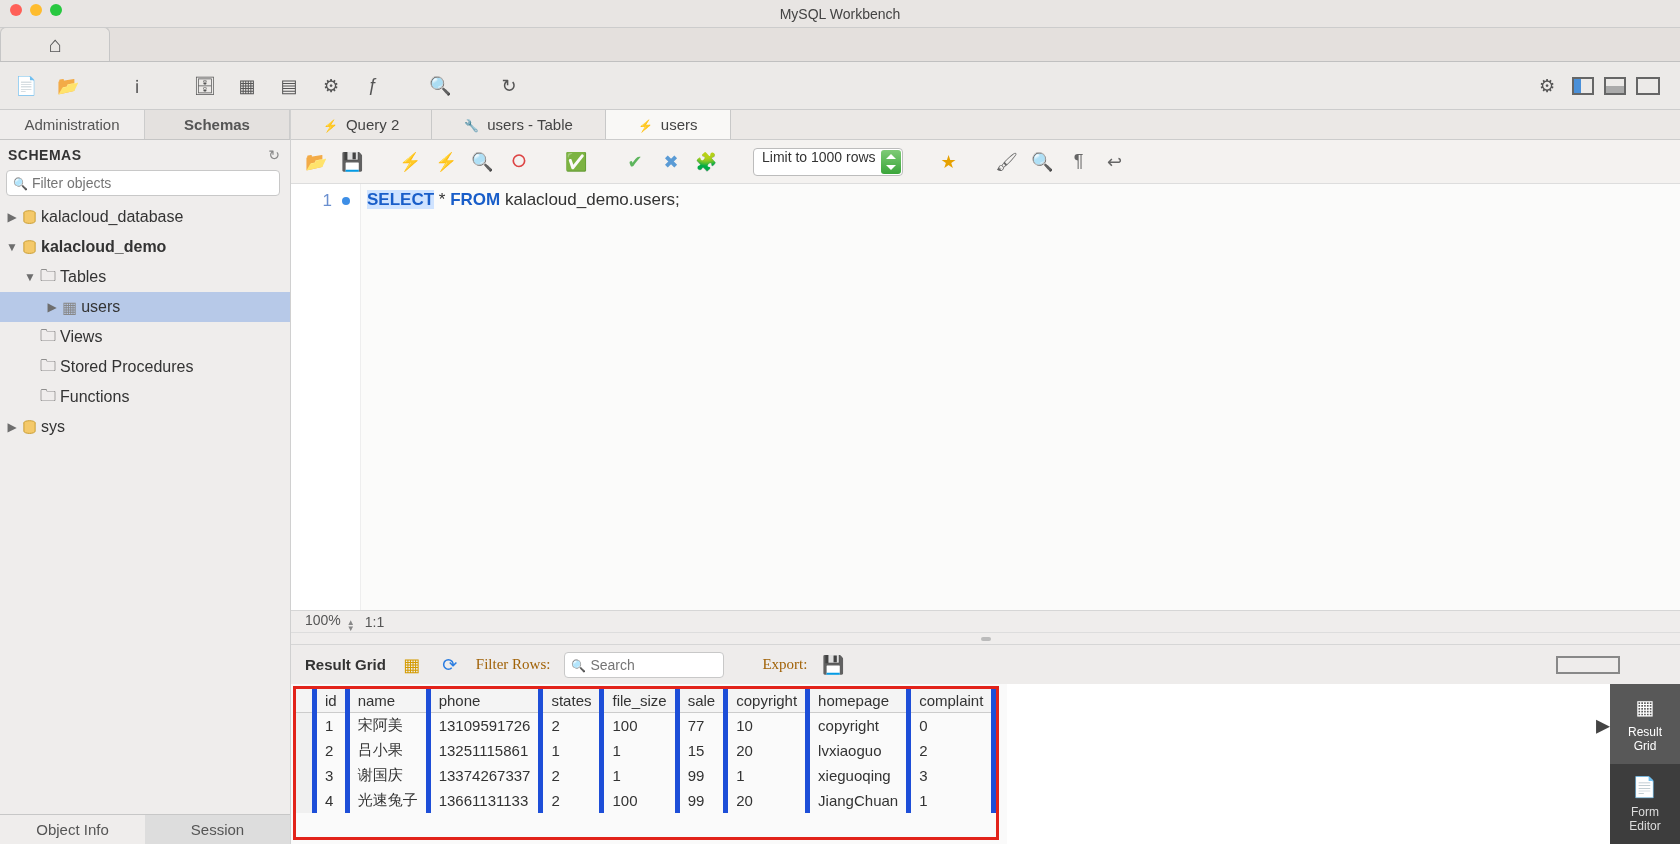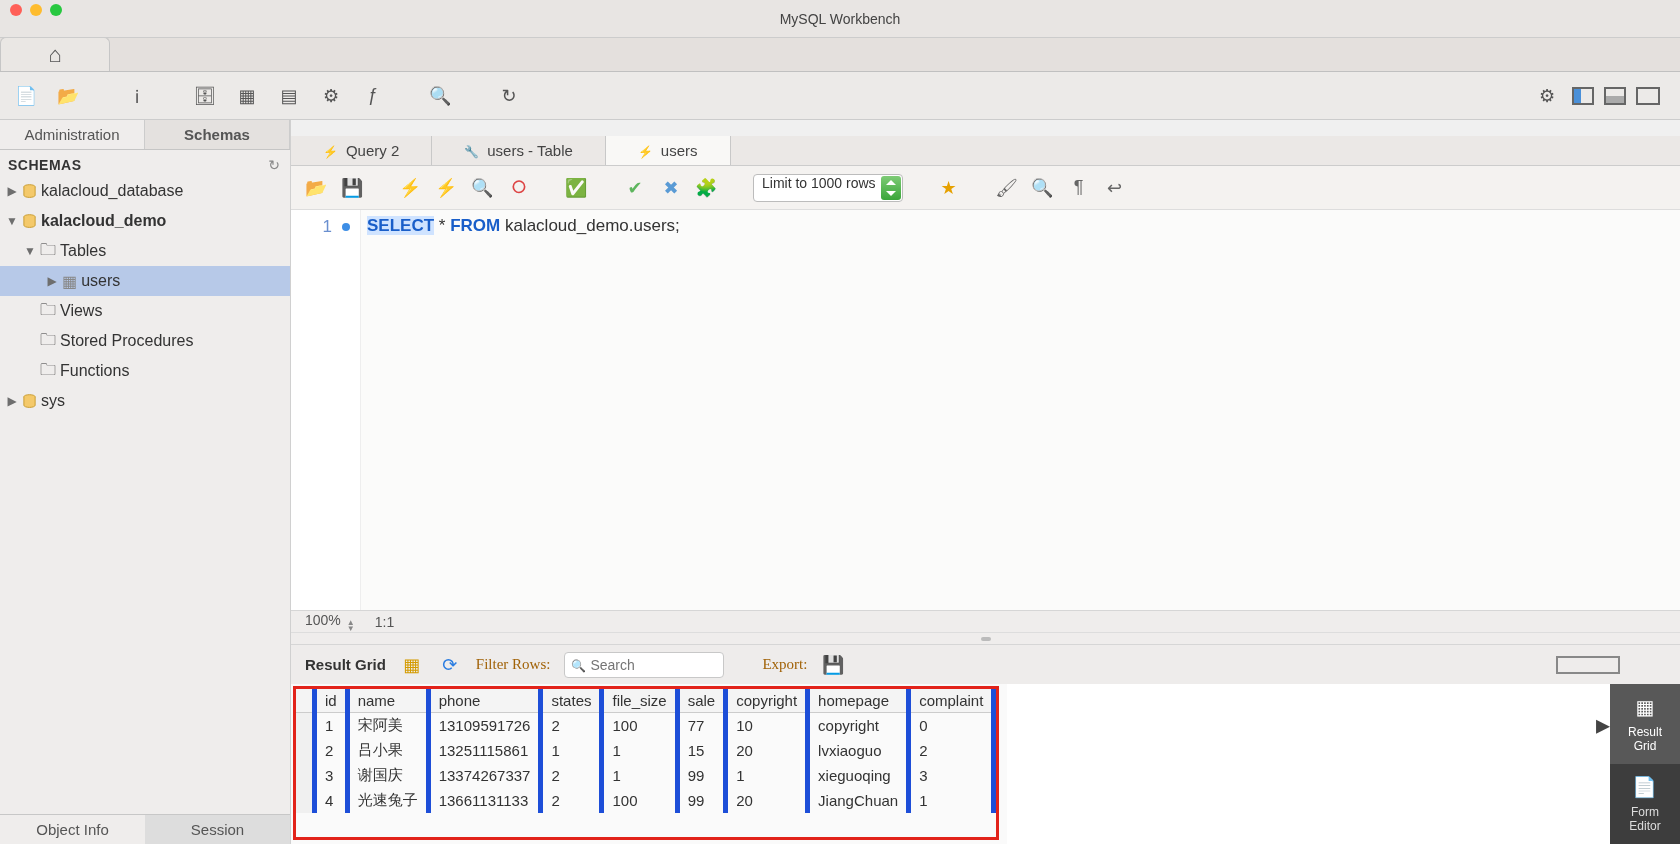--- a/index.html
+++ b/index.html
@@ -1,19 +1,19 @@
 <!DOCTYPE html>
 <html><head>
 <meta charset="utf-8">
 <style>
   * { box-sizing: border-box; margin: 0; padding: 0; font-family: -apple-system, "Helvetica Neue", Arial, sans-serif; }
   body { width: 1680px; height: 844px; background: #f0f0f0; display: flex; flex-direction: column; font-size: 16px; color: #333; }
 
   
-  .titlebar { height: 38px; background: #e8e5e3; display:flex; align-items:center; justify-content:center; position:relative; border-bottom:1px solid #ccc; }
+  .titlebar { height: 28px; background: #e8e5e3; display:flex; align-items:center; justify-content:center; position:relative; border-bottom:1px solid #ccc; }
   .traffic { position:absolute; left:10px; top:4px; display:flex; gap:8px; }
   .tl { width:12px; height:12px; border-radius:50%; }
   .tl.red{background:#ff5f57;} .tl.yellow{background:#febc2e;} .tl.green{background:#28c840;}
   .title-text { font-size:14px; color:#434343; }
 
   
   .app-tabs { height: 34px; background: #e4e0dd; border-bottom:1px solid #c0c0c0; display:flex; align-items:flex-end; }
   .home-tab { width: 110px; height:34px; display:flex; align-items:center; justify-content:center; border:1px solid #c6c6c6; border-bottom:none; background:#eae7e4; border-radius:6px 6px 0 0;}
   .conn-tab { height:34px; padding:0 18px; display:flex; align-items:center; border:1px solid #c6c6c6; background:#f7f5f2; border-radius:6px 6px 0 0; font-size:15px;}
   .home-icon::before { content:"\2302"; font-size:22px; color:#555;}
@@ -53,21 +53,21 @@
   .indent1{padding-left:24px;} .indent2{padding-left:46px;}
   .bold{font-weight:700;}
 
   .sidebar-bottom-tabs { display:flex; border-top:1px solid #c7c7c7; height:30px;}
   .sb-tab{flex:1;display:flex;align-items:center;justify-content:center;font-size:15px;color:#555;}
   .sb-tab.active{background:#ddd;}
   .table-status { padding:6px 8px; font-size:16px;}
   .table-status .val{color:#17a017;font-weight:600;}
 
   
-  .editor-area { flex:1; display:flex; flex-direction:column; background:#fafafa; min-height:0;margin-top:16px;}
+  .editor-area { flex:1; display:flex; flex-direction:column; background:#fafafa; min-height:0;}
   .editor-tabs { display:flex; height:30px; background:#ebe8e6; border-bottom:1px solid #ccc;}
   .etab { padding:0 32px; display:flex;align-items:center; gap:8px; border-right:1px solid #c8c8c8; font-size:15px; color:#444;}
   .etab.active{background:#f9f8f6;}
   .bolt::before{content:"\26A1"; color:#888; font-size:12px;}
   .wrench::before{content:"\1F527"; font-size:12px;}
 
   .editor-toolbar { height:44px; background:#f4f2f0; border-bottom:1px solid #ddd; display:flex;align-items:center; gap:12px; padding-left:14px;}
   .et-icon{width:24px;height:24px;display:flex;align-items:center;justify-content:center;color:#666;font-size:18px;}
   .limit-select{height:28px;border:1px solid #bcbcbc;border-radius:4px; background:#fff; padding:0 26px 0 8px; font-size:14px; position:relative;}
   .limit-wrap{position:relative;display:inline-block;}
@@ -76,21 +76,21 @@
   .limit-wrap .spin::after{content:"";position:absolute;left:5px;bottom:4px;border-left:5px solid transparent;border-right:5px solid transparent;border-top:5px solid #fff;}
 
   .sql-editor { flex:1; background:#fff; display:flex; min-height:0; font-family: Menlo, Consolas, monospace; font-size:17px;}
   .gutter { width:70px; text-align:right; padding:6px 10px 0 0; color:#6a8fcf; background:#fff; border-right:1px solid #eee;}
   .gutter .line{display:flex;justify-content:flex-end;align-items:center;gap:10px;height:22px;}
   .gutter .dot{width:8px;height:8px;background:#3d8ee6;border-radius:50%;}
   .code { padding:6px 0 0 6px; background:#fbfbfa; flex:1;}
   .kw{color:#195ec9;font-weight:600;}
   .highlight{background:#cfe3ff;}
 
-  .editor-status{height:22px;background:#efedec;border-top:1px solid #d6d6d6;display:flex;align-items:center;gap:20px;padding-left:14px;font-size:14px;color:#555;}
+  .editor-status{height:22px;background:#efedec;border-top:1px solid #d6d6d6;display:flex;align-items:center;gap:10px;padding-left:14px;font-size:14px;color:#555;}
   .stepper{display:inline-flex;flex-direction:column;margin-left:6px;}
   .stepper span{font-size:8px;line-height:6px;color:#888;}
 
   .splitter{height:12px;background:#efedec;border-top:1px solid #ddd;display:flex;align-items:center;justify-content:center;}
   .splitter .grip{width:10px;height:4px;background:#bbb;border-radius:2px;}
 
   .result-toolbar{height:40px;background:#eeeceb;border-top:1px solid #d6d6d6;display:flex;align-items:center;gap:14px;padding-left:14px;}
   .result-toolbar b{font-size:15px;color:#333;}
   .rt-label{font-size:15px;color:#a16207;font-family:Liberation Serif, serif;}
   .search-box{height:26px;border:1px solid #c8c8c8;border-radius:4px;background:#fff;display:flex;align-items:center;padding:0 6px;width:160px;}
@@ -163,20 +163,24 @@
           <span>Administration</span>
         </div>
       <div class="side-tab active">
           <span>Schemas</span>
         </div>
     </div>
     <div class="schemas-header">
       <b>SCHEMAS</b>
       <span class="refresh-icon"></span>
     </div>
+    <div class="filter-box">
+      <span class="magnify"></span>
+      <input placeholder="Filter objects" style="">
+    </div>
     <div class="tree">
       <div class="tree-row">
         <span class="disclosure">▶</span>
         <span class="cyl-icon">
             <svg viewBox="0 0 16 16">
               <ellipse cx="8" cy="3" rx="6" ry="2.3" fill="#f4c96a" stroke="#c79a2c"></ellipse>
               <path d="M2 3v9c0 1.3 2.7 2.3 6 2.3s6-1 6-2.3V3" fill="#f4c96a" stroke="#c79a2c"></path>
             </svg>
           </span>
         <span>kalacloud_database</span>

